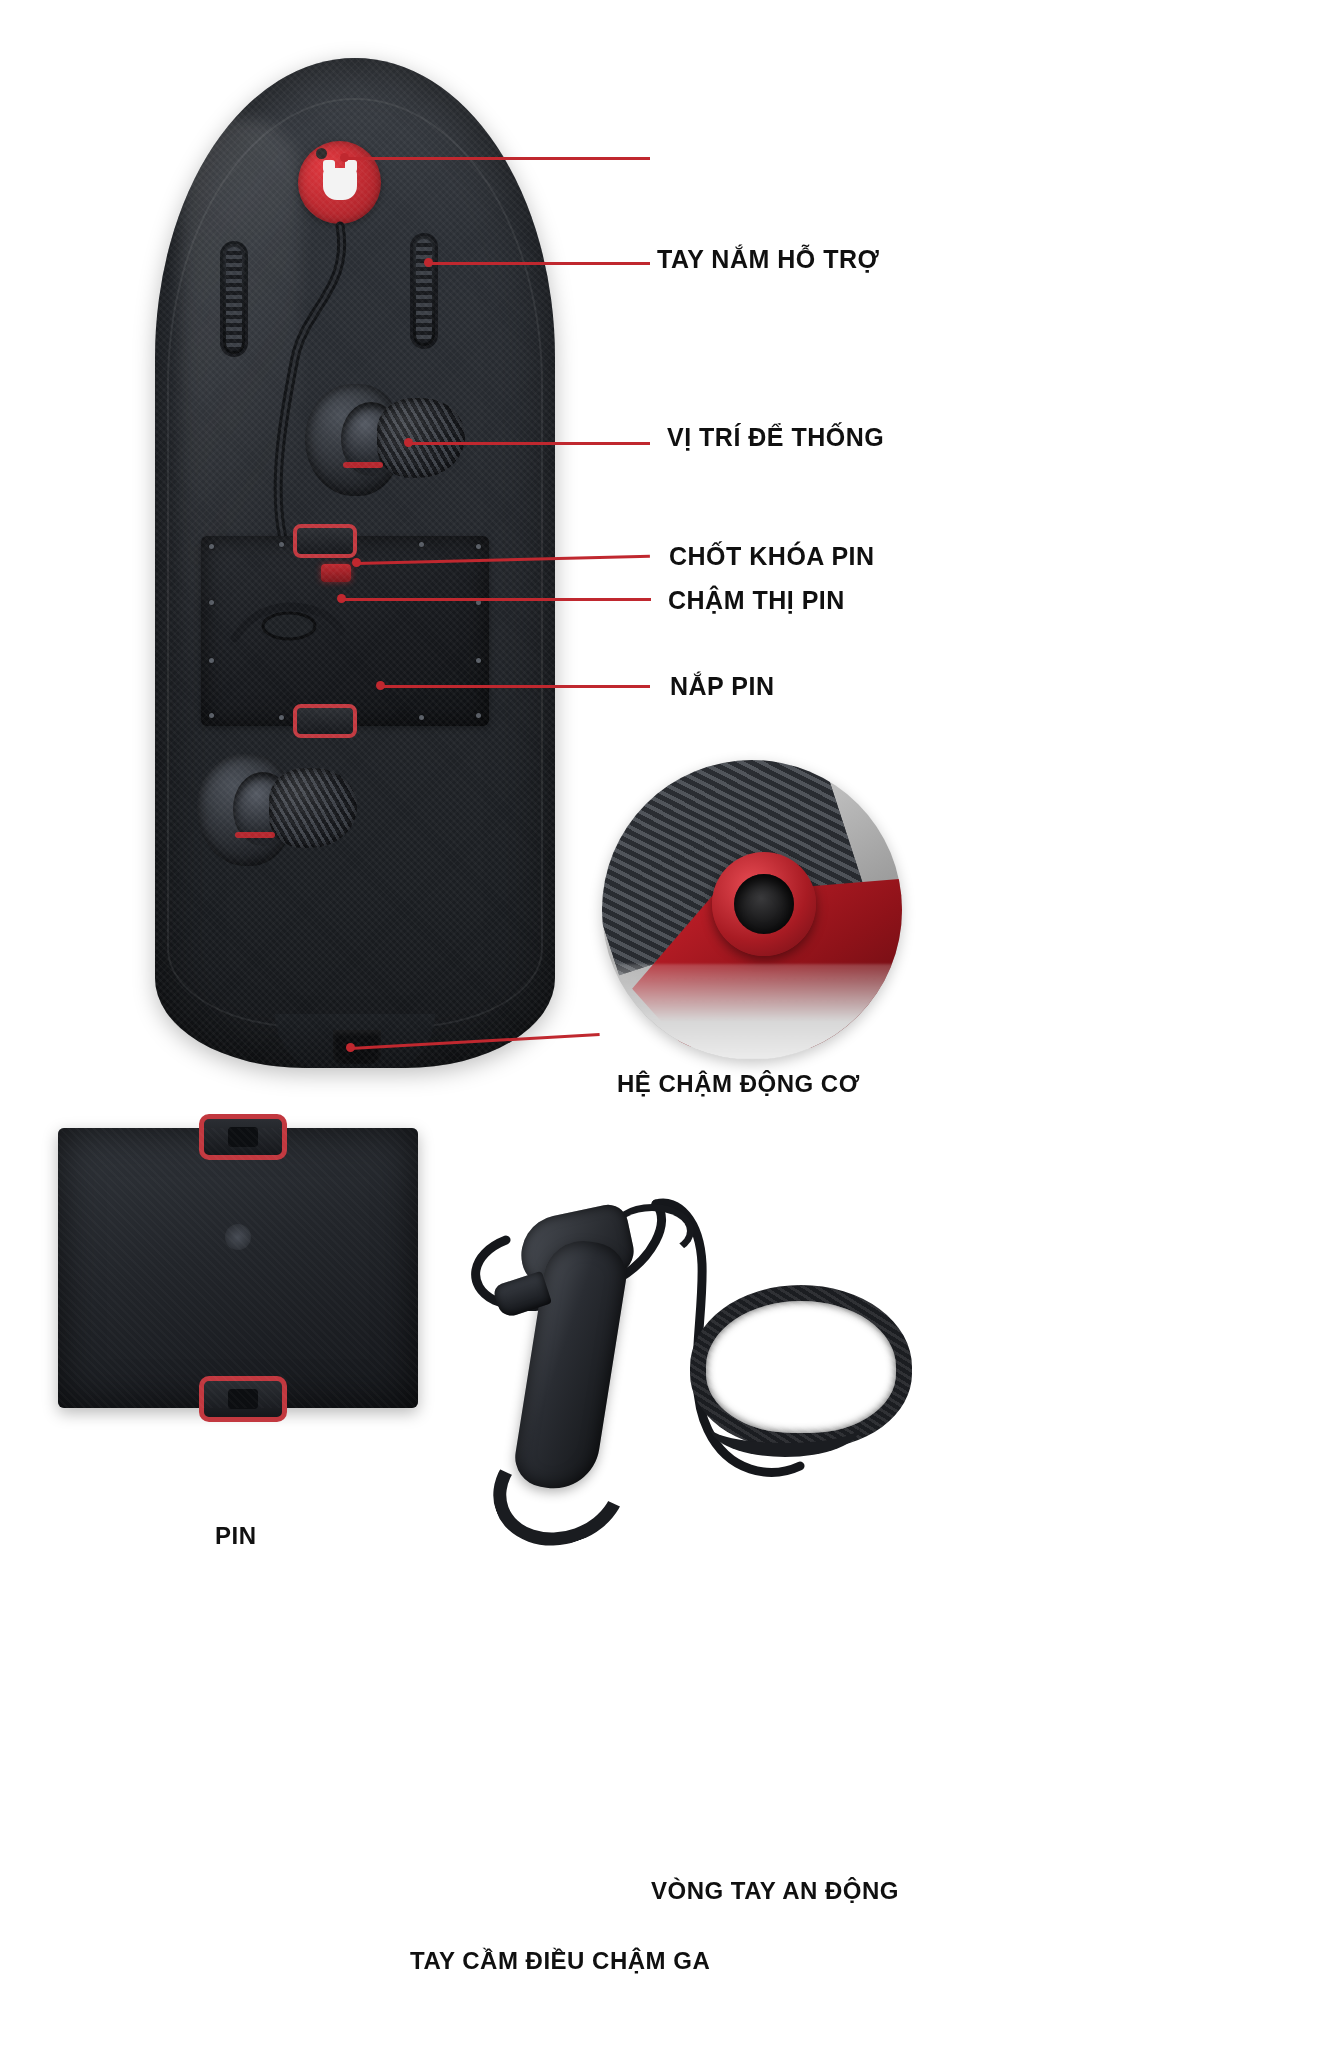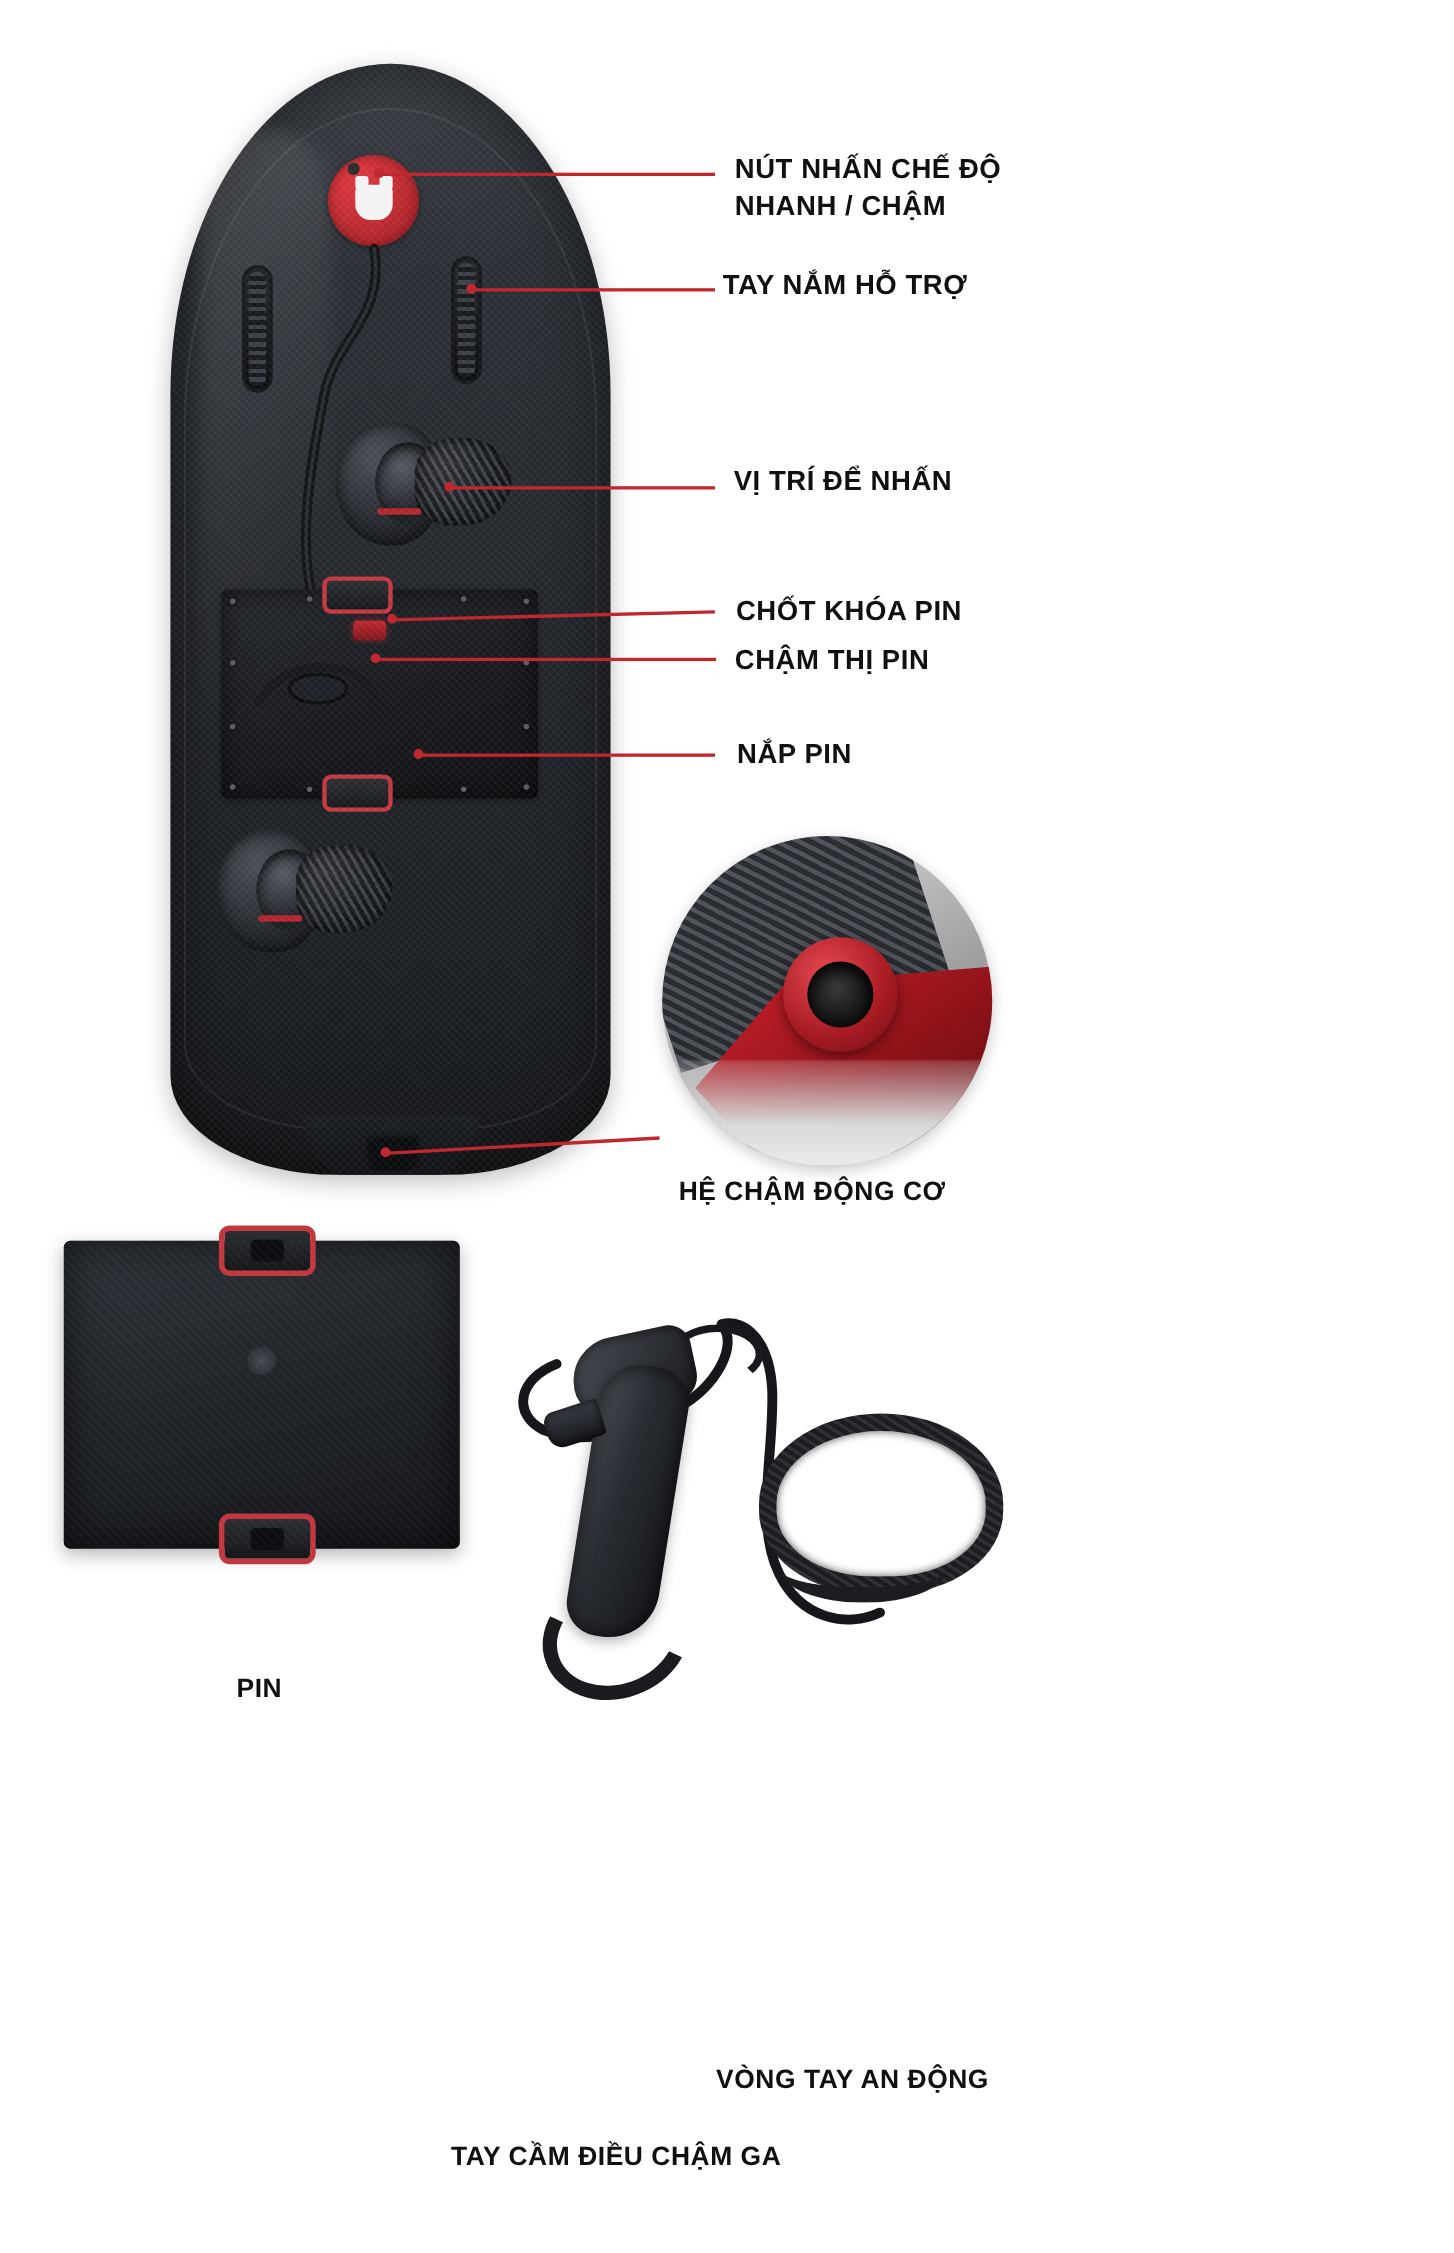--- a/index.html
+++ b/index.html
@@ -371,28 +371,24 @@
 
   <div class="dot" style="left:337px;top:594px;"></div>
   <div class="leader" style="left:341px;top:598px;width:310px;"></div>
 
   <div class="dot" style="left:376px;top:681px;"></div>
   <div class="leader" style="left:380px;top:685px;width:270px;"></div>
 
   <div class="dot" style="left:346px;top:1043px;"></div>
   <div class="leader" style="left:350px;top:1047px;width:250px;transform:rotate(-3.2deg);"></div>
 
-  <div class="label big" style="left:668px;top:138px;">
-    <div>NÚT NHẤN CHẾ ĐỘ</div>
-    <div>NHANH / CHẬM</div>
-  </div>
 
   <div class="label big" style="left:657px;top:243px;">TAY NẮM HỖ TRỢ</div>
 
-  <div class="label big" style="left:667px;top:421px;">VỊ TRÍ ĐỂ NHẤN</div>
+  <div class="label big" style="left:667px;top:421px;">VỊ TRÍ ĐỂ THỐNG</div>
 
   <div class="label big" style="left:669px;top:540px;">CHỐT KHÓA PIN</div>
 
   <div class="label big" style="left:668px;top:584px;">CHẬM THỊ  PIN</div>
 
   <div class="label big" style="left:670px;top:670px;">NẮP PIN</div>
 
   <div class="motor-inset">
     <div class="carbon"></div>
     <div class="redwing"></div>

